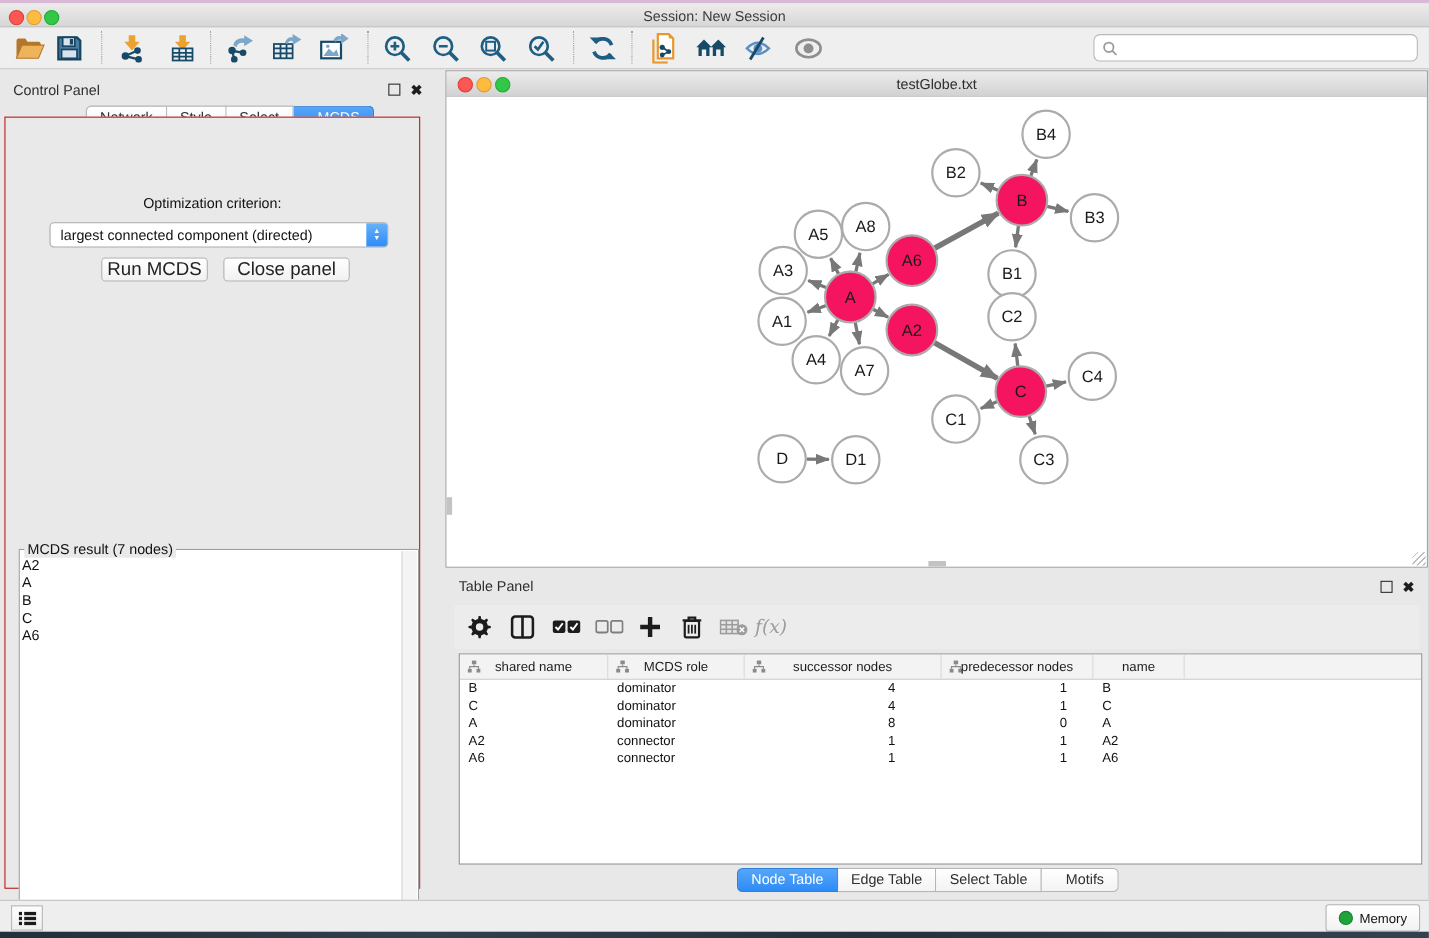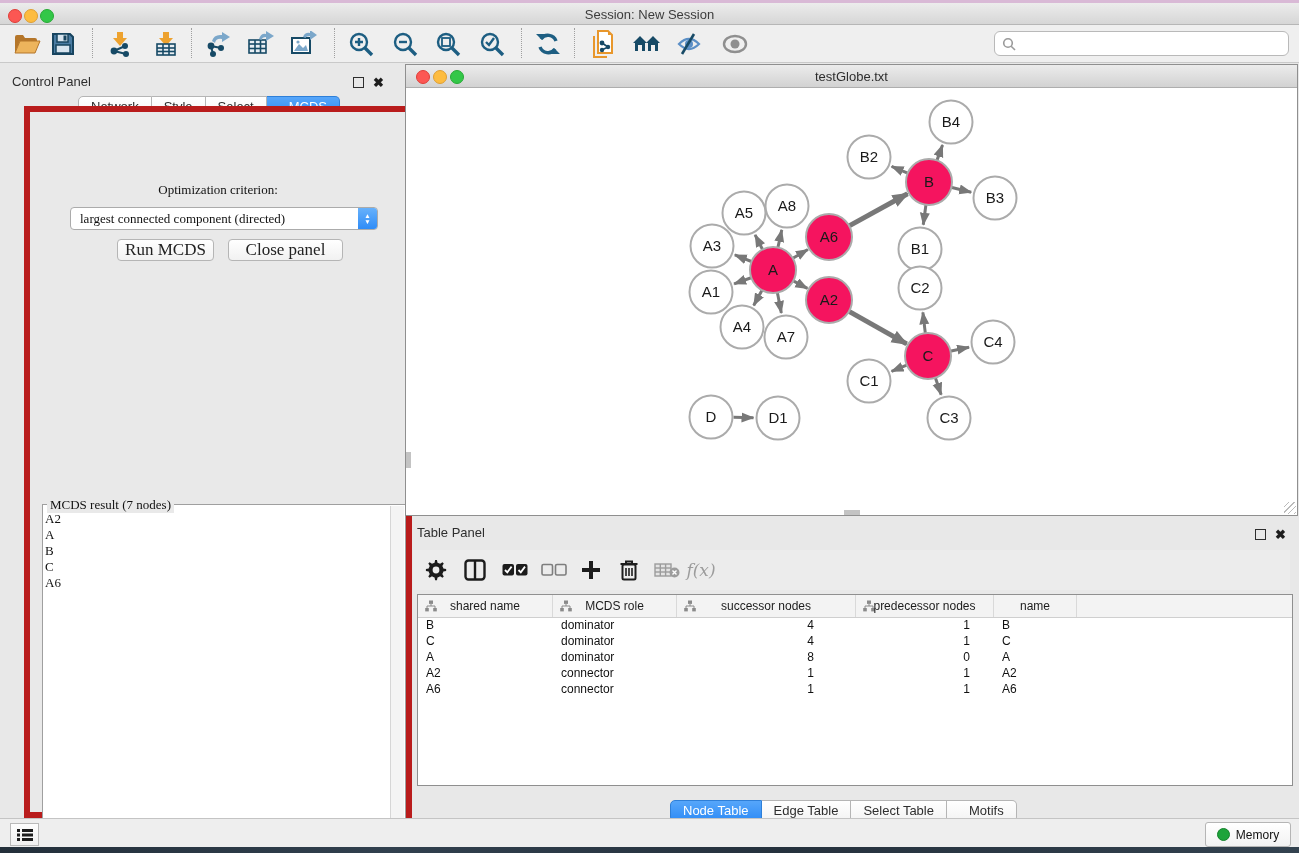--- a/index.html
+++ b/index.html
@@ -23,22 +23,22 @@
            align-items:center;justify-content:center;}
   .search-box{position:absolute;top:6px;right:10px;width:295px;height:25px;background:#fff;
               border:1px solid #b9b9b9;border-radius:6px;display:flex;align-items:center;padding-left:7px;box-sizing:border-box;}
   .search-box input{border:none;outline:none;flex:1;font-size:12px;background:transparent;margin-left:5px;font-family:"Liberation Sans",sans-serif;}
   
   .panel-header{font-size:13px;color:#2e2e2e;}
   .icon-float{display:inline-block;width:9px;height:9px;border:1.5px solid #2e2e2e;}
   .icon-x{font-size:13px;color:#1d1d1d;font-weight:bold;line-height:9px;}
   
   .control-panel{position:absolute;left:4px;top:66px;width:388px;height:746px;}
-  .cp-content{position:absolute;left:20px;top:40px;width:376px;height:700px;
-              background:#e9e9e9;border:6px solid #b91c1c;font-family:Liberation Serif, serif;}
+  .cp-content{position:absolute;left:0;top:40px;width:376px;height:700px;
+              background:#e9e9e9;border:1px solid #b91c1c;}
   
   .segmented{display:flex;}
   .seg{height:20px;line-height:20px;padding:0 12px;font-size:13px;color:#2e2e2e;
        background:linear-gradient(#ffffff,#f3f3f3);border:1px solid #b5b5b5;border-left:none;}
   .seg:first-child{border-left:1px solid #b5b5b5;border-radius:5px 0 0 5px;}
   .seg:last-child{border-radius:0 5px 5px 0;padding-left:22px;}
   .seg.sel{background:linear-gradient(#56a6fa,#2e8bf6);color:#fff;border-color:#2e7fd8;}
   .cp-center{width:100%;text-align:center;}
   .dropdown{position:absolute;left:40px;top:95px;width:308px;height:23px;background:#fff;
             border:1px solid #ababab;border-radius:4px;box-sizing:border-box;}
@@ -76,21 +76,21 @@
   .data-table{position:absolute;left:12px;top:74px;width:874px;height:190px;background:#fff;
               border:1px solid #8f8f8f;overflow:hidden;}
   .tbl-header{position:absolute;left:0;top:0;width:100%;height:22px;background:#f3f3f3;
               border-bottom:1px solid #cfcfcf;}
   .th-cell{position:absolute;top:0;height:22px;border-right:1px solid #d9d9d9;box-sizing:border-box;}
   .th-label{position:absolute;width:100%;text-align:center;top:4px;font-size:12px;color:#1c1c1c;}
   .th-icon{position:absolute;left:7px;top:5px;}
   .tbl-row{position:absolute;left:0;width:100%;height:16px;}
   .td-cell{position:absolute;top:1px;font-size:12px;color:#111;box-sizing:border-box;}
   
-  .table-tabs{position:absolute;left:265px;top:280px;}
+  .table-tabs{position:absolute;left:265px;top:269px;}
   
   .statusbar{position:absolute;left:0;top:818px;width:1299px;height:29px;background:#eeeeee;
              border-top:1px solid #c4c4c4;}
   .list-btn{position:absolute;left:10px;top:4px;width:27px;height:21px;background:linear-gradient(#fdfdfd,#f0f0f0);
             border:1px solid #b9b9b9;display:flex;align-items:center;justify-content:center;}
   .memory-btn{position:absolute;right:8px;top:3px;width:84px;height:23px;background:linear-gradient(#ffffff,#f2f2f2);
               border:1px solid #b5b5b5;border-radius:3px;display:flex;align-items:center;justify-content:center;gap:6px;
               font-size:12px;color:#111;}
   .mem-dot{width:11px;height:11px;border-radius:50%;background:#1ea43b;border:1px solid #15822c;}
   .desktop-bottom{position:absolute;left:0;top:847px;width:1299px;height:6px;

